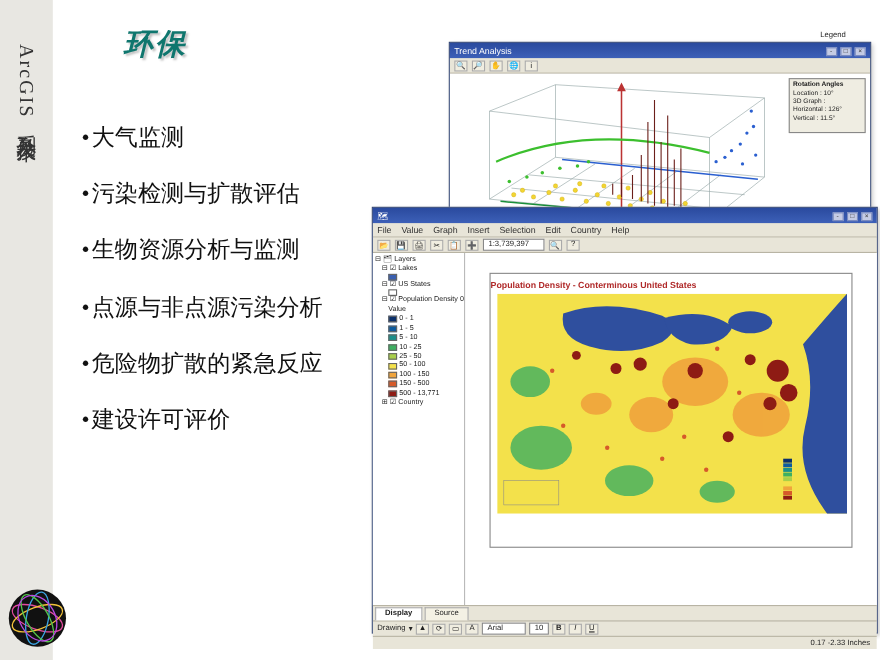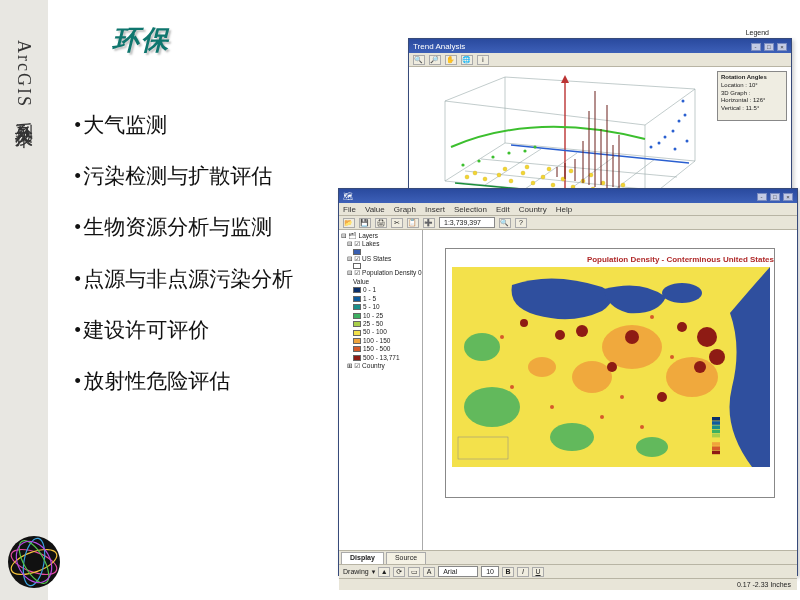--- a/index.html
+++ b/index.html
@@ -177,22 +177,22 @@
     padding: 18px 10px;
   }
   .mapframe {
     width: 330px; height: 250px;
     border: 1px solid #888;
     position: relative;
     background: #fff;
   }
   .maptitle {
     position: absolute;
-    top: 6px; left: 12px; right: 0;
-    text-align: right;
+    top: 6px; left: 0; right: 0;
+    text-align: left;
     font-size: 8px;
     font-weight: bold;
     color: #b02a2a;
   }
   .mapsvg { position: absolute; top: 18px; left: 6px; width: 318px; height: 200px; }
   .tabbar {
     height: 14px;
     background: #e8e5d8;
     border-top: 1px solid #b8b4a4;
     display: flex;
@@ -254,22 +254,22 @@
   <ellipse cx="28" cy="28" rx="22" ry="16" fill="none" stroke="#b74ae1" stroke-width="1.2" transform="rotate(60 28 28)"></ellipse>
 </svg>
 
 <div class="title">环保</div>
 
 <ul class="bullets">
   <li>大气监测</li>
   <li>污染检测与扩散评估</li>
   <li>生物资源分析与监测</li>
   <li>点源与非点源污染分析</li>
+  <li>危险物扩散的紧急反应</li>
   <li>建设许可评价</li>
-  <li>放射性危险评估</li>
 </ul>
 
 <div class="app-window trend">
   <div class="titlebar">
     <span>Trend Analysis</span>
     <span class="winbtns">
       <span>-</span>
       <span>□</span>
       <span>×</span>
     </span>

